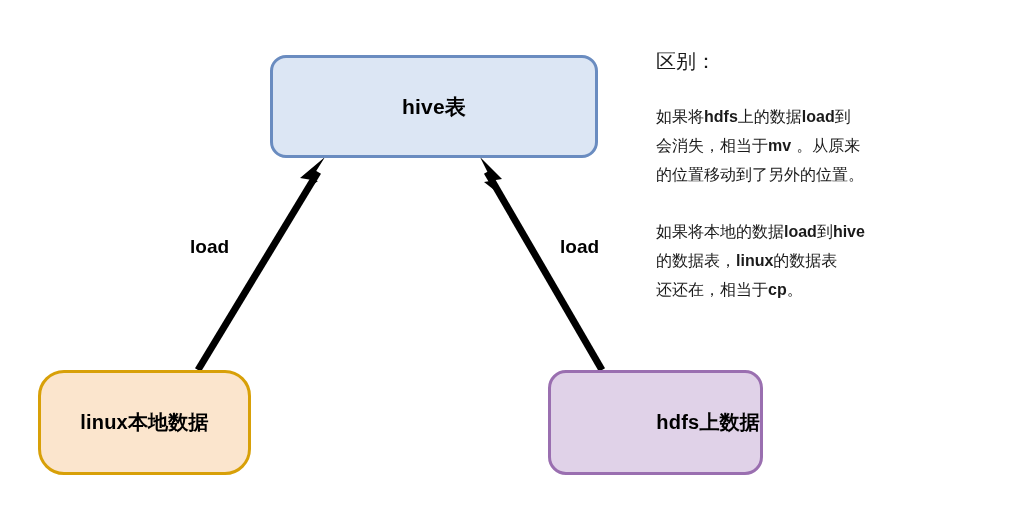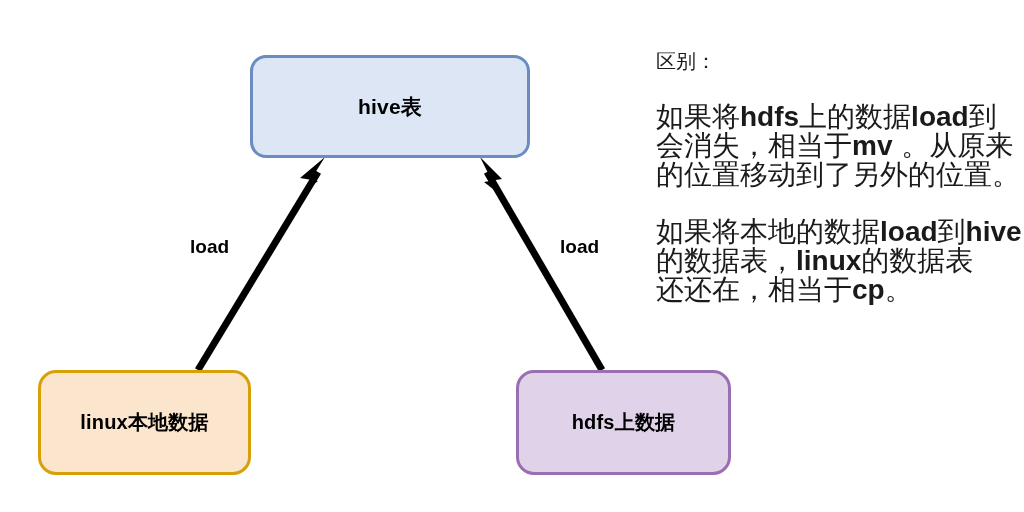--- a/index.html
+++ b/index.html
@@ -24,53 +24,54 @@
     align-items: center;
     justify-content: center;
     text-align: center;
     border-style: solid;
     font-weight: bold;
     color: #000000;
     letter-spacing: 0.2px;
   }
 
   #node-hive {
-    left: 250px;
+    left: 270px;
     top: 55px;
-    width: 280px;
+    width: 328px;
     height: 103px;
     background: #dce6f4;
     border-width: 3px;
     border-color: #6a8cc0;
     border-radius: 16px;
     font-size: 21px;
   }
 
   #node-linux {
     left: 38px;
     top: 370px;
     width: 213px;
     height: 105px;
     background: #fbe5cd;
     border-width: 3px;
     border-color: #d8a008;
-    border-radius: 18px;
+    border-radius: 26px;
     font-size: 20px;
   }
 
   #node-hdfs {
-    left: 516px;
+    left: 548px;
     top: 370px;
     width: 215px;
     height: 105px;
     background: #e0d2e8;
     border-width: 3px;
     border-color: #9a6fb0;
     border-radius: 18px;
     font-size: 20px;
+    justify-content: flex-end;
   }
 
   .node .label-latin { font-family: "Liberation Sans", sans-serif; font-weight: bold; }
   .node .label-han   { font-family: "DejaVu Serif", serif; font-weight: bold; }
 
   
   #arrow-layer {
     position: absolute;
     left: 0;
     top: 0;
@@ -101,21 +102,21 @@
   }
   .note-heading {
     font-family: "DejaVu Serif", serif;
     font-size: 20px;
     line-height: 26px;
     margin: 0 0 28px 0;
     white-space: nowrap;
   }
   .note-para {
     font-family: "DejaVu Serif", serif;
-    font-size: 28px;
+    font-size: 16px;
     line-height: 29px;
     margin: 0 0 28px 0;
   }
   .note-line { white-space: nowrap; display: block; }
   .kw {
     font-family: "Liberation Sans", sans-serif;
     font-weight: bold;
   }
 </style>
 </head>

